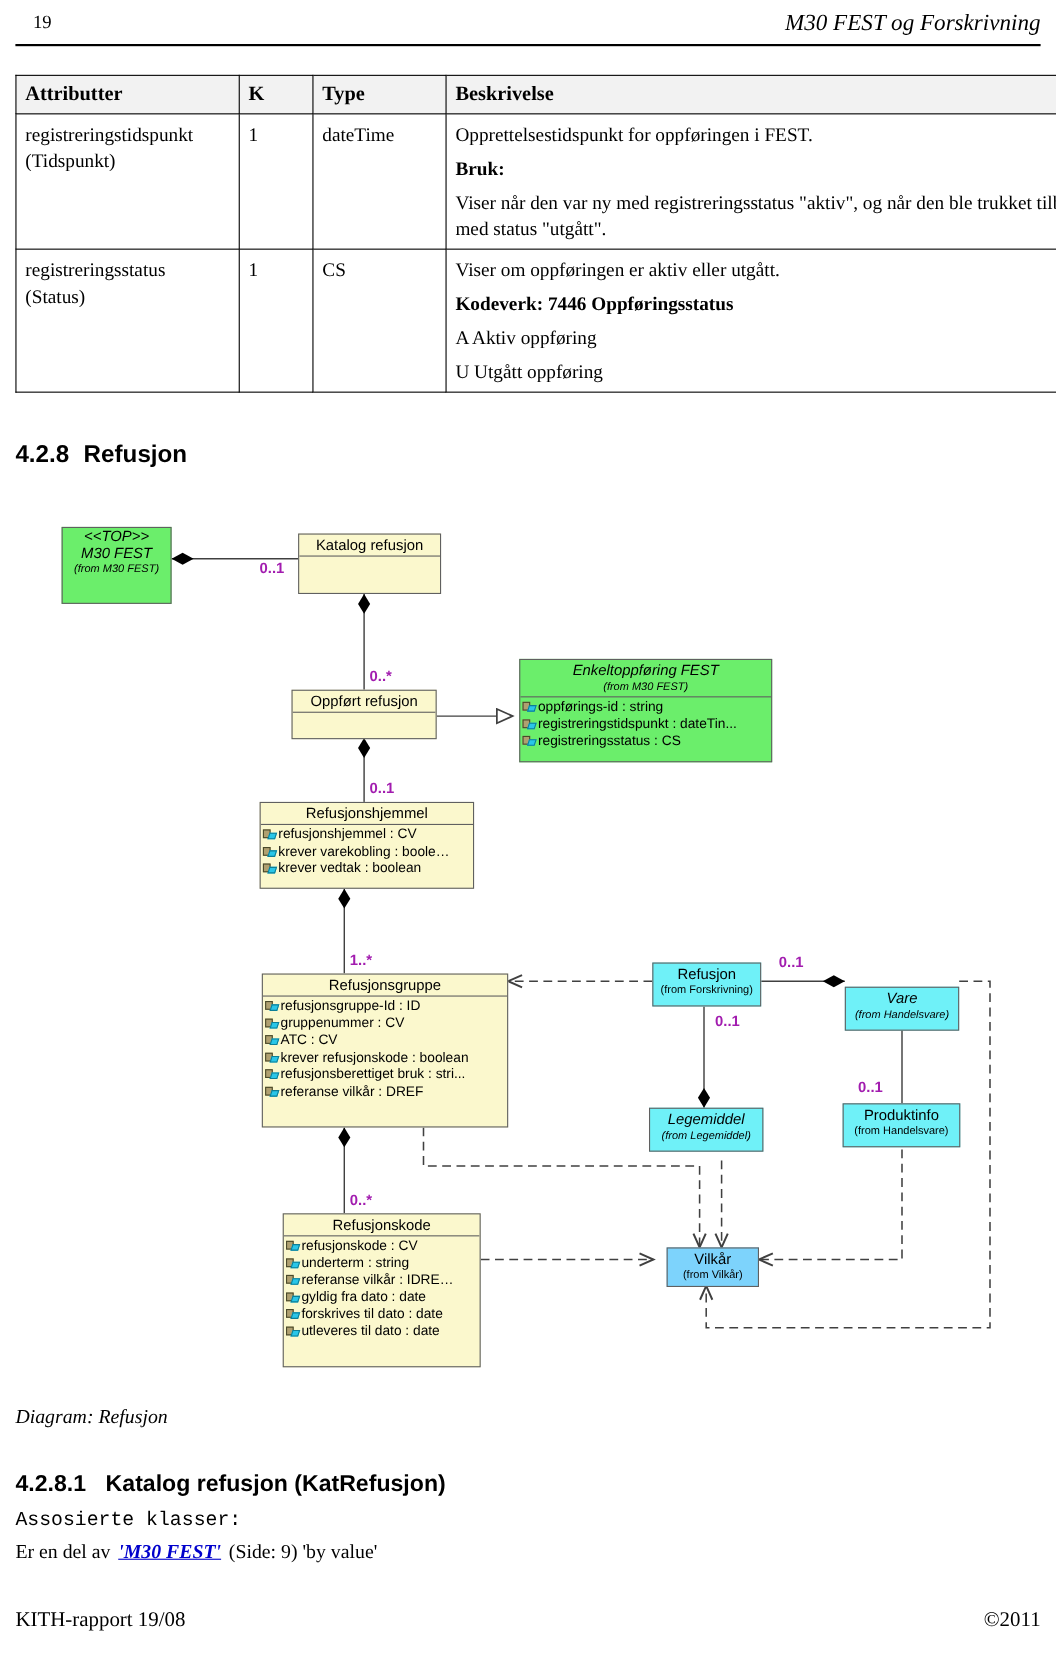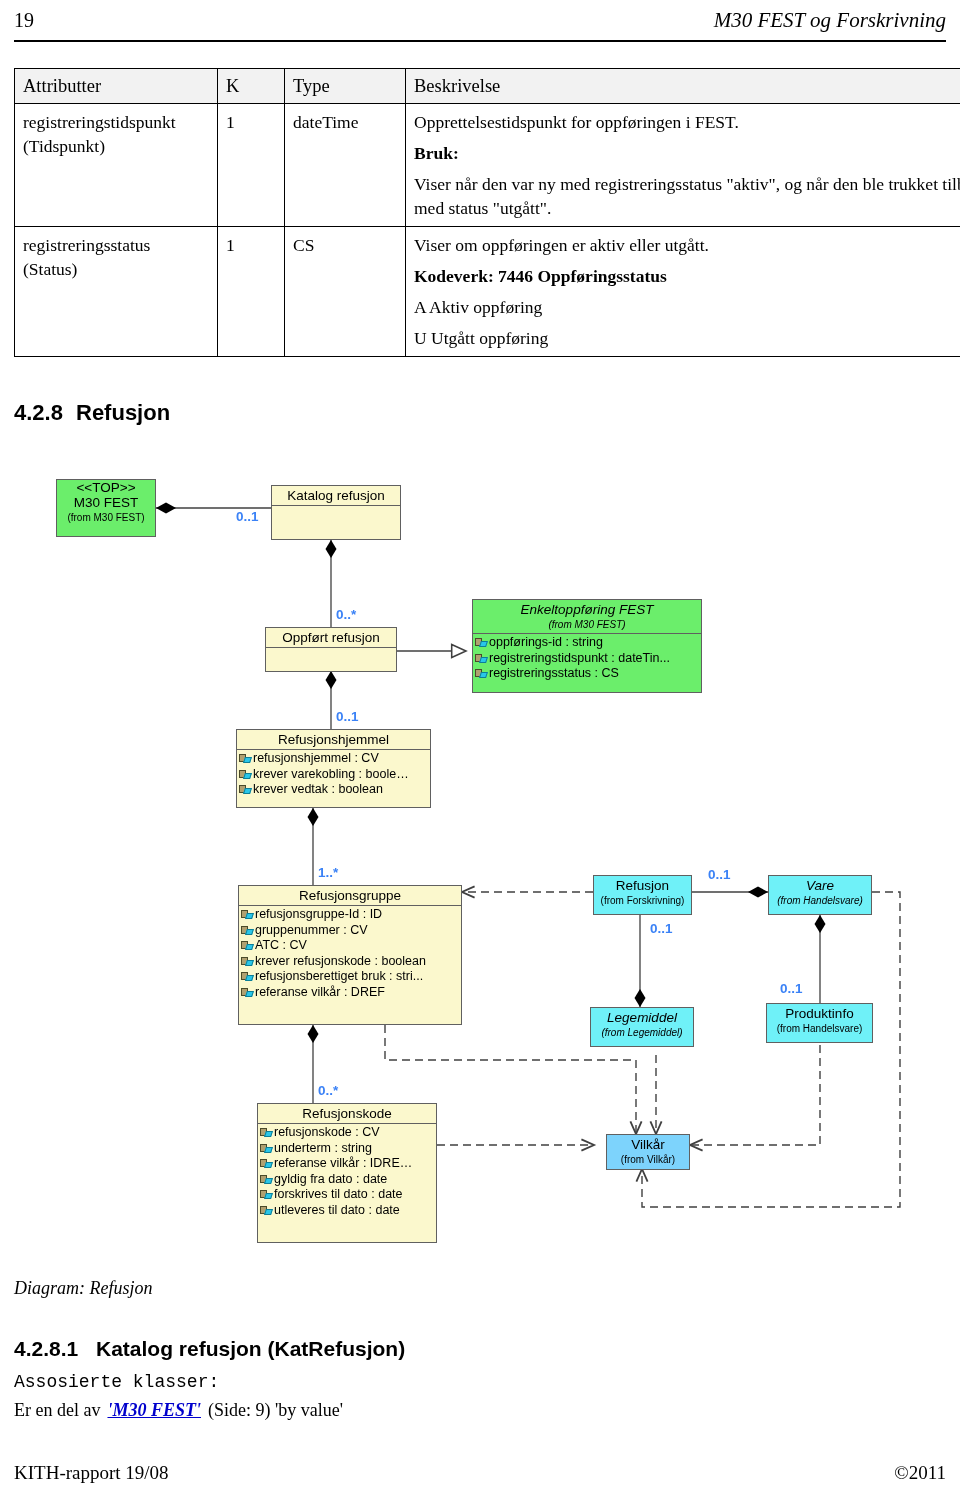--- a/index.html
+++ b/index.html
@@ -13,22 +13,22 @@
     color: #000000;
     overflow: hidden;
   }
 
   
   #page-header {
     position: absolute; left: 14px; top: 6px; width: 932px; height: 34px;
     border-bottom: 2px solid #000;
   }
   #page-number {
-    position: absolute; left: 0; top: 0;
-    font-size: 20px; line-height: 28px;
+    position: absolute; left: 16px; top: 0;
+    font-size: 17px; line-height: 28px;
   }
   #header-title {
     position: absolute; right: 0; top: 0;
     font-size: 21px; line-height: 28px;
     font-style: italic;
   }
 
   
   #attr-table {
     position: absolute; left: 14px; top: 68px; width: 930px;
@@ -38,21 +38,21 @@
   #attr-table td, #attr-table th {
     border: 1px solid #000;
     vertical-align: top;
     padding: 6px 8px 6px 8px;
     font-size: 17.5px;
     line-height: 24px;
     text-align: left;
   }
   #attr-table thead th {
     background: #f2f2f2;
-    font-weight: normal;
+    font-weight: bold;
     font-size: 18.5px;
     padding-top: 5px; padding-bottom: 5px;
   }
   .col-attr  { width: 186px; }
   .col-k     { width: 50px; }
   .col-type  { width: 104px; }
   .col-desc  { width: 590px; }
 
   .cell-line { display: block; }
   .cell-line.bold { font-weight: bold; }
@@ -191,21 +191,21 @@
 
   .empty-compartment { height: 17px; }
 
   .mult {
     position: absolute;
     font-family: "Liberation Sans", sans-serif;
     font-weight: bold;
     font-size: 13.5px;
     line-height: 15px;
     white-space: nowrap;
-    color: #3b82f6;
+    color: #a21caf;
   }
 </style>
 </head>
 <body>
 
 <div id="page-header">
   <div id="page-number">19</div>
   <div id="header-title">M30 FEST og Forskrivning</div>
 </div>
 
@@ -297,21 +297,21 @@
 
     <path d="M656,600 L656,679" fill="none" stroke="#404040" stroke-width="1.4" stroke-dasharray="8,5" marker-end="url(#arrowOpen)"></path>
 
     <path d="M437,690 L594,690" fill="none" stroke="#404040" stroke-width="1.4" stroke-dasharray="8,5" marker-end="url(#arrowOpen)"></path>
 
     <path d="M820,590 L820,690 L690,690" fill="none" stroke="#404040" stroke-width="1.4" stroke-dasharray="8,5" marker-end="url(#arrowOpen)"></path>
 
     <path d="M872,437 L900,437 L900,752 L642,752 L642,714" fill="none" stroke="#404040" stroke-width="1.4" stroke-dasharray="8,5" marker-end="url(#arrowOpen)"></path>
   </svg>
 
-  <div class="uml-box box-green" style="left:56px; top:24px; width:100px; height:58px;">
+  <div class="uml-box box-green" style="left:56px; top:24px; width:100px; height:70px;font-style:italic;">
     <div class="stereo">&lt;&lt;TOP&gt;&gt;</div>
     <div class="title" style="padding-top:0;">M30 FEST</div>
     <div class="from">(from M30 FEST)</div>
   </div>
 
   <div class="uml-box box-yellow" style="left:271px; top:30px; width:130px; height:55px;">
     <div class="title">Katalog refusjon</div>
     <div class="divider"></div>
     <div class="empty-compartment"></div>
   </div>
@@ -426,21 +426,21 @@
         </div>
     </div>
   </div>
   <div class="mult" id="mult-kode" style="left:318px; top:628px;">0..*</div>
 
   <div class="uml-box box-cyan" style="left:593px; top:420px; width:99px; height:40px;">
     <div class="title">Refusjon</div>
     <div class="from">(from Forskrivning)</div>
   </div>
 
-  <div class="uml-box box-cyan" style="left:768px; top:420px; width:104px; height:40px;">
+  <div class="uml-box box-cyan" style="left:768px; top:442px; width:104px; height:40px;">
     <div class="title italic">Vare</div>
     <div class="from italic">(from Handelsvare)</div>
   </div>
   <div class="mult" id="mult-vare" style="left:708px; top:412px;">0..1</div>
 
   <div class="uml-box box-cyan" style="left:590px; top:552px; width:104px; height:40px;">
     <div class="title italic">Legemiddel</div>
     <div class="from italic">(from Legemiddel)</div>
   </div>
   <div class="mult" id="mult-legemiddel" style="left:650px; top:466px;">0..1</div>

